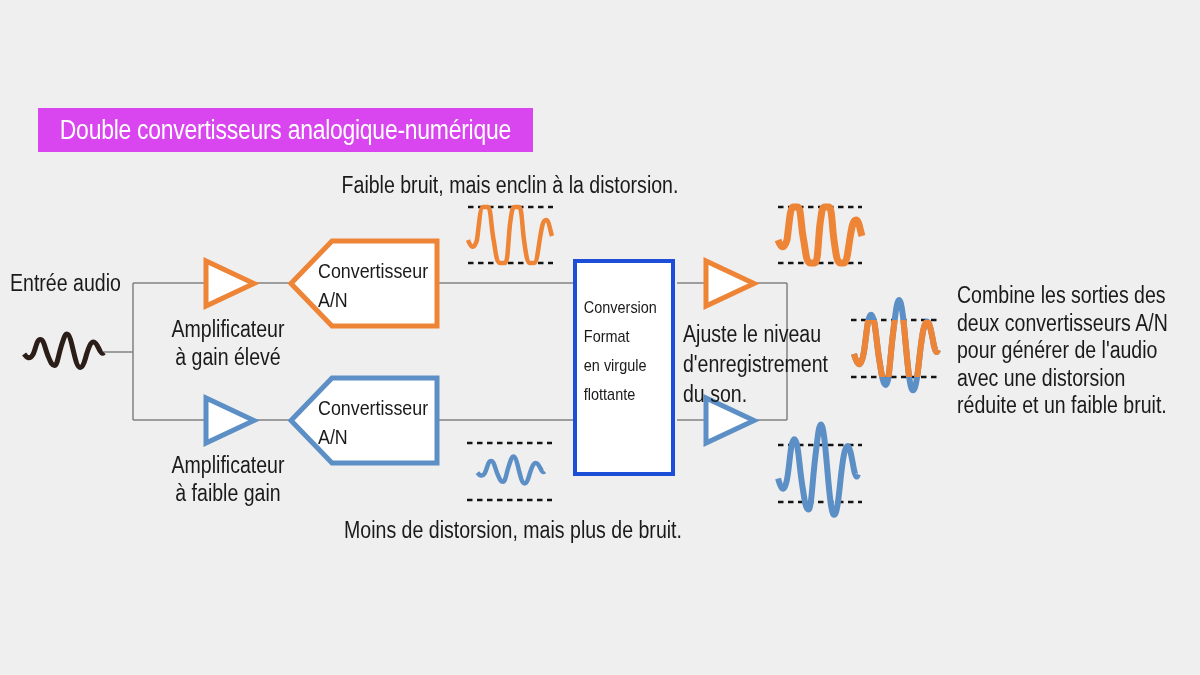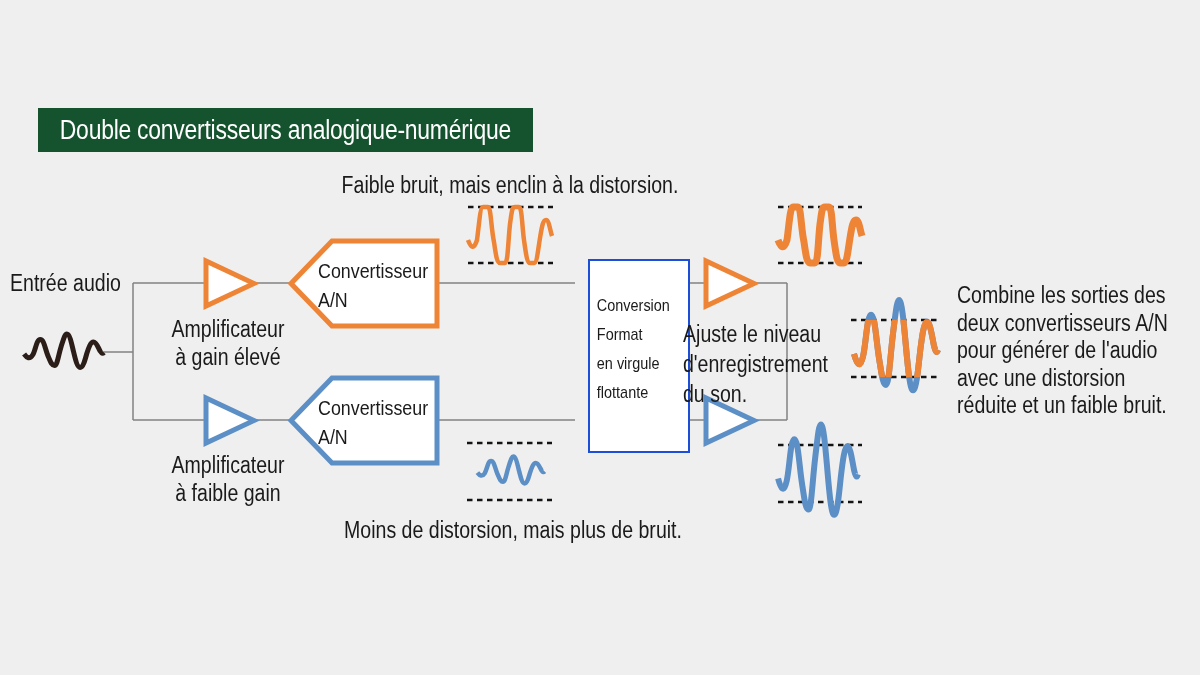--- a/index.html
+++ b/index.html
@@ -3,32 +3,32 @@
 <meta charset="utf-8">
 <style>
   html,body{margin:0;padding:0;background:#F0EFEF;}
   .canvas{
     position:relative;width:1200px;height:675px;overflow:hidden;
     background:#F0EFEF;color:#1A1A1A;
     font-family:"Liberation Sans",sans-serif;
   }
   .layer{position:absolute;left:0;top:0;}
   .header{
-    position:absolute;height:44px;background:#14532d;color:#FFFFFF;
+    position:absolute;height:44px;background:#d946ef;color:#FFFFFF;
     display:flex;align-items:center;justify-content:center;
     font-size:27px;white-space:nowrap;
   }
   .cond{display:inline-block;transform:scaleX(0.85);transform-origin:50% 50%;letter-spacing:-0.3px;}
   .txt{position:absolute;font-size:23px;line-height:28px;white-space:nowrap;}
   .scale-c{transform:scaleX(0.85);transform-origin:50% 0;}
   .scale-l{transform:scaleX(0.85);transform-origin:0 0;}
   .center{text-align:center;}
   .format-box{
-    position:absolute;left:588px;top:259px;width:102px;height:194px;
-    background:#FFFFFF;border:2px solid #1d4ed8;box-sizing:border-box;
+    position:absolute;left:573px;top:259px;width:102px;height:217px;
+    background:#FFFFFF;border:4px solid #1d4ed8;box-sizing:border-box;
   }
   .format-box-inner{
     padding:30px 0 0 8px;font-size:17px;line-height:29px;white-space:nowrap;
     transform:scaleX(0.85);transform-origin:0 0;
   }
   .conv-label{position:absolute;font-size:21px;line-height:29px;white-space:nowrap;}
 </style>
 </head>
 <body>
 

